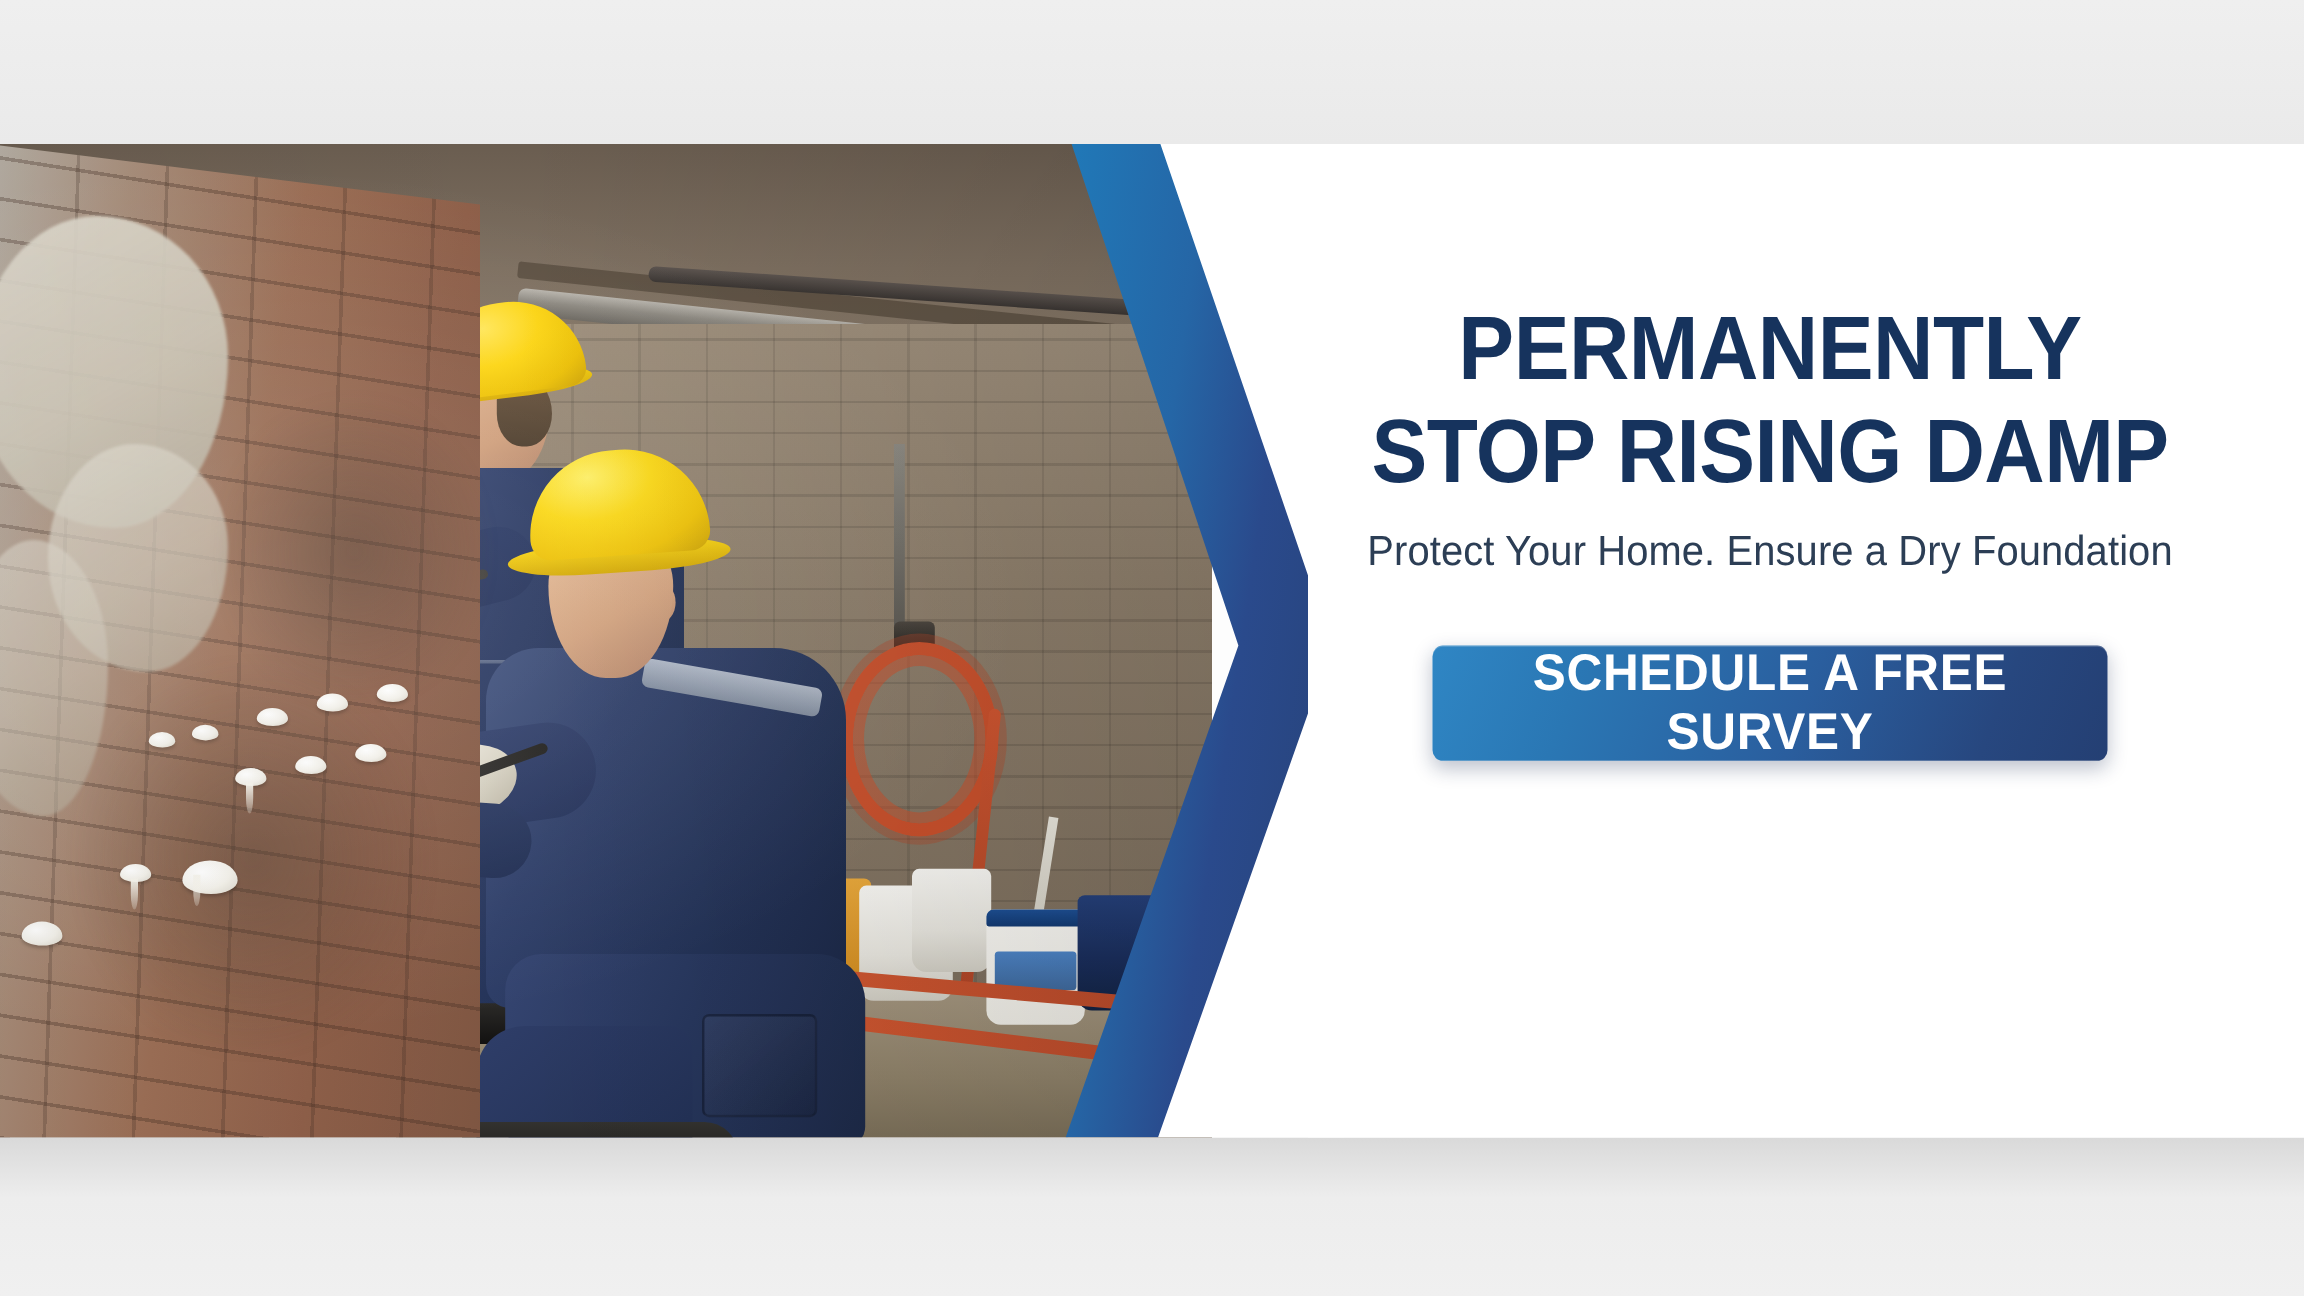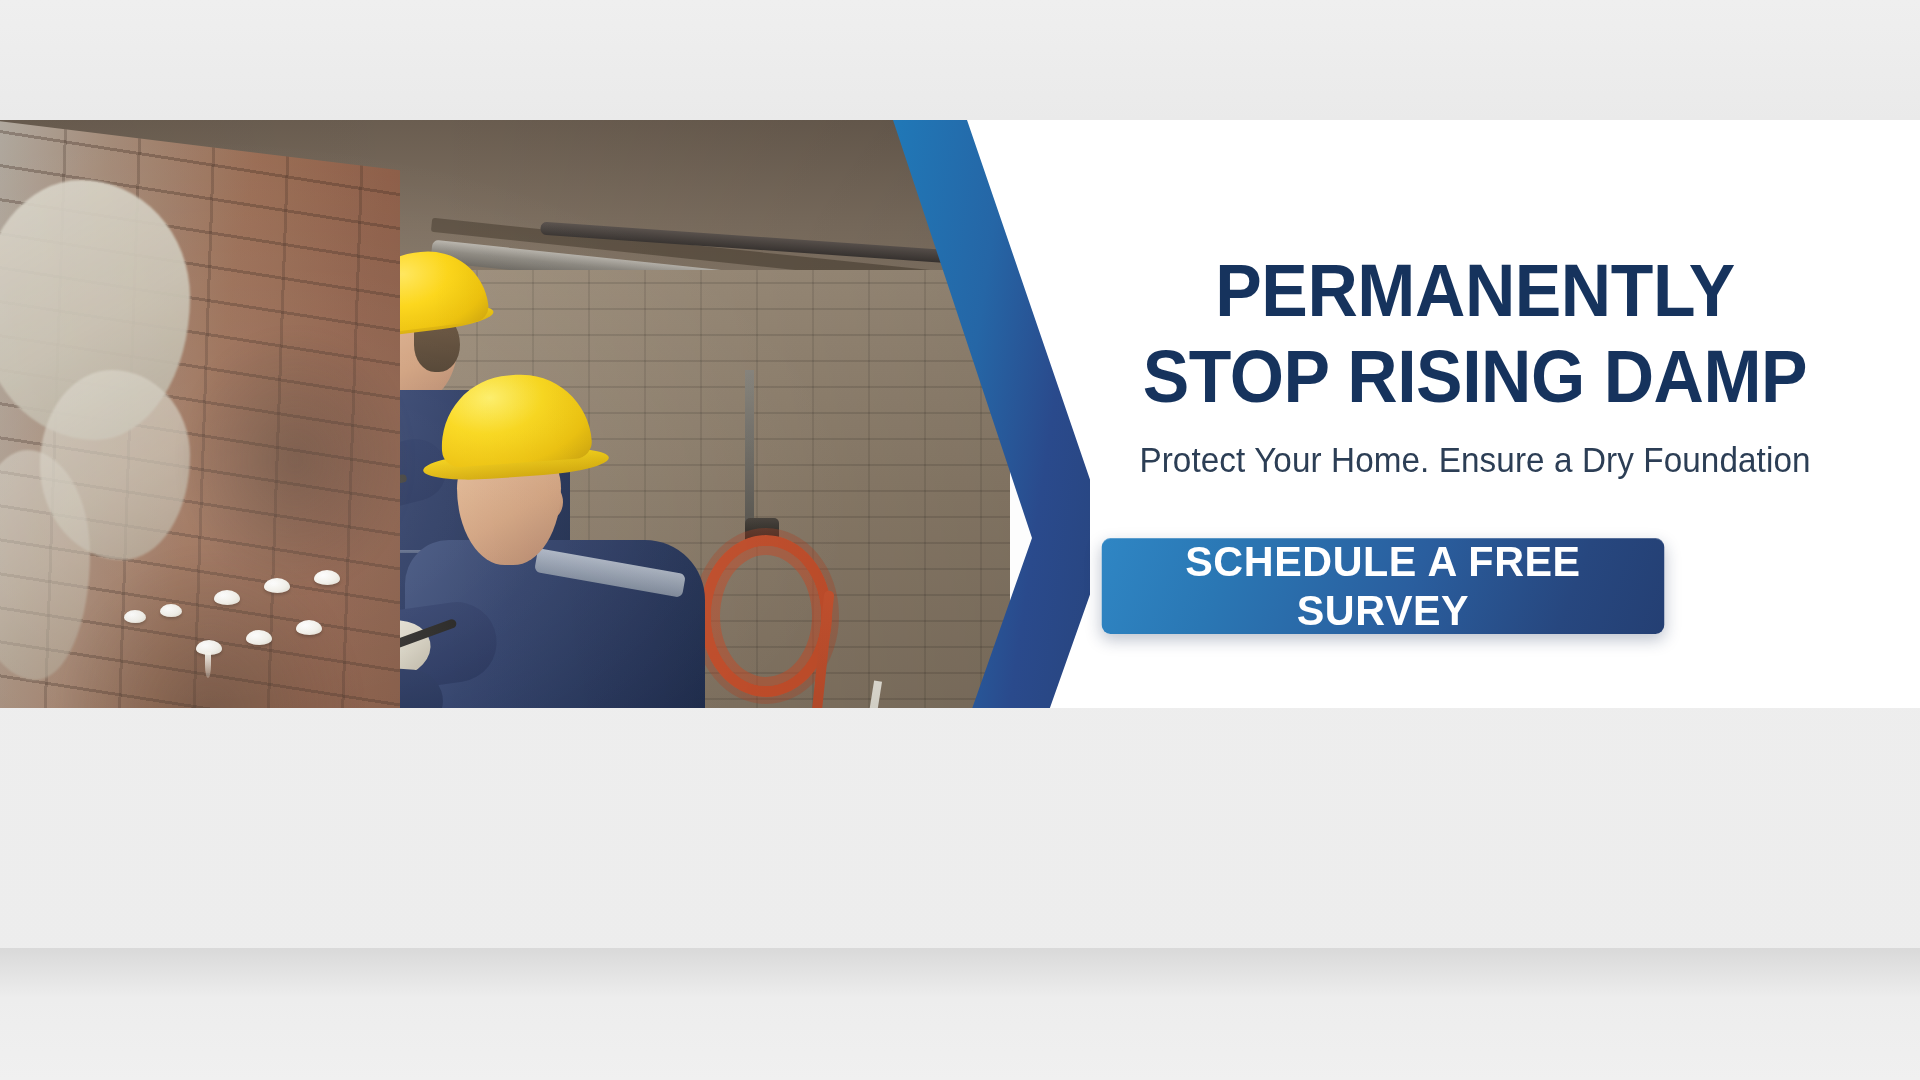--- a/index.html
+++ b/index.html
@@ -38,21 +38,21 @@
     width: 1920px; height: 132px;
     background: linear-gradient(180deg, #d9d9d9 0%, #ededed 38%, #f0f0f0 100%);
   }
 
   
   #banner {
     position: absolute;
     left: 0;
     top: 120px;
     width: 1920px;
-    height: 588px;
+    height: 828px;
     background: #fdfdfd;
     overflow: hidden;
   }
 
   
   .photo {
     position: absolute;
     left: 0; top: 0;
     width: 1010px;
     height: 828px;
@@ -505,20 +505,21 @@
     letter-spacing: 0.1px;
     transform: scaleX(0.95);
     transform-origin: center top;
   }
 
   .cta-wrap {
     position: absolute;
     left: 0; top: 418px;
     width: 770px;
     display: flex;
+    justify-content: center;
   }
   .cta-button {
     display: inline-flex;
     align-items: center;
     justify-content: center;
     width: 586px;
     height: 96px;
     border: 0;
     border-radius: 9px;
     cursor: pointer;

